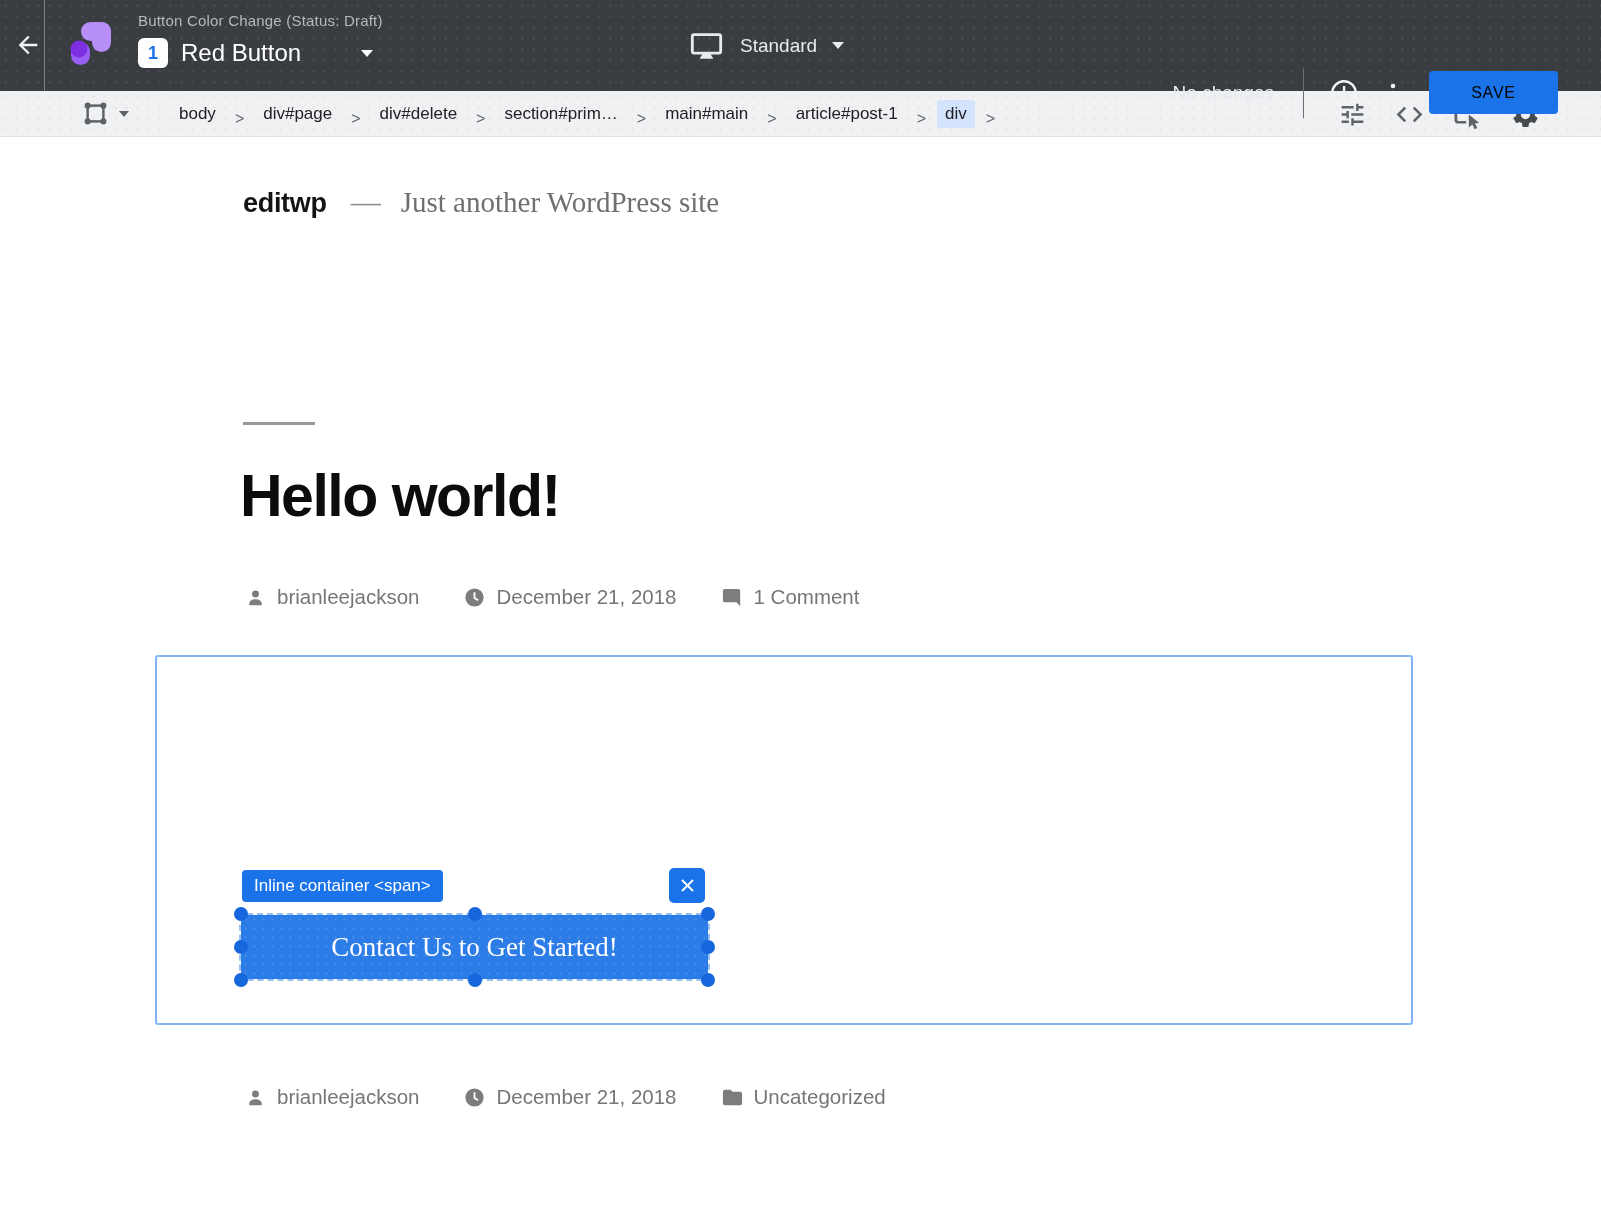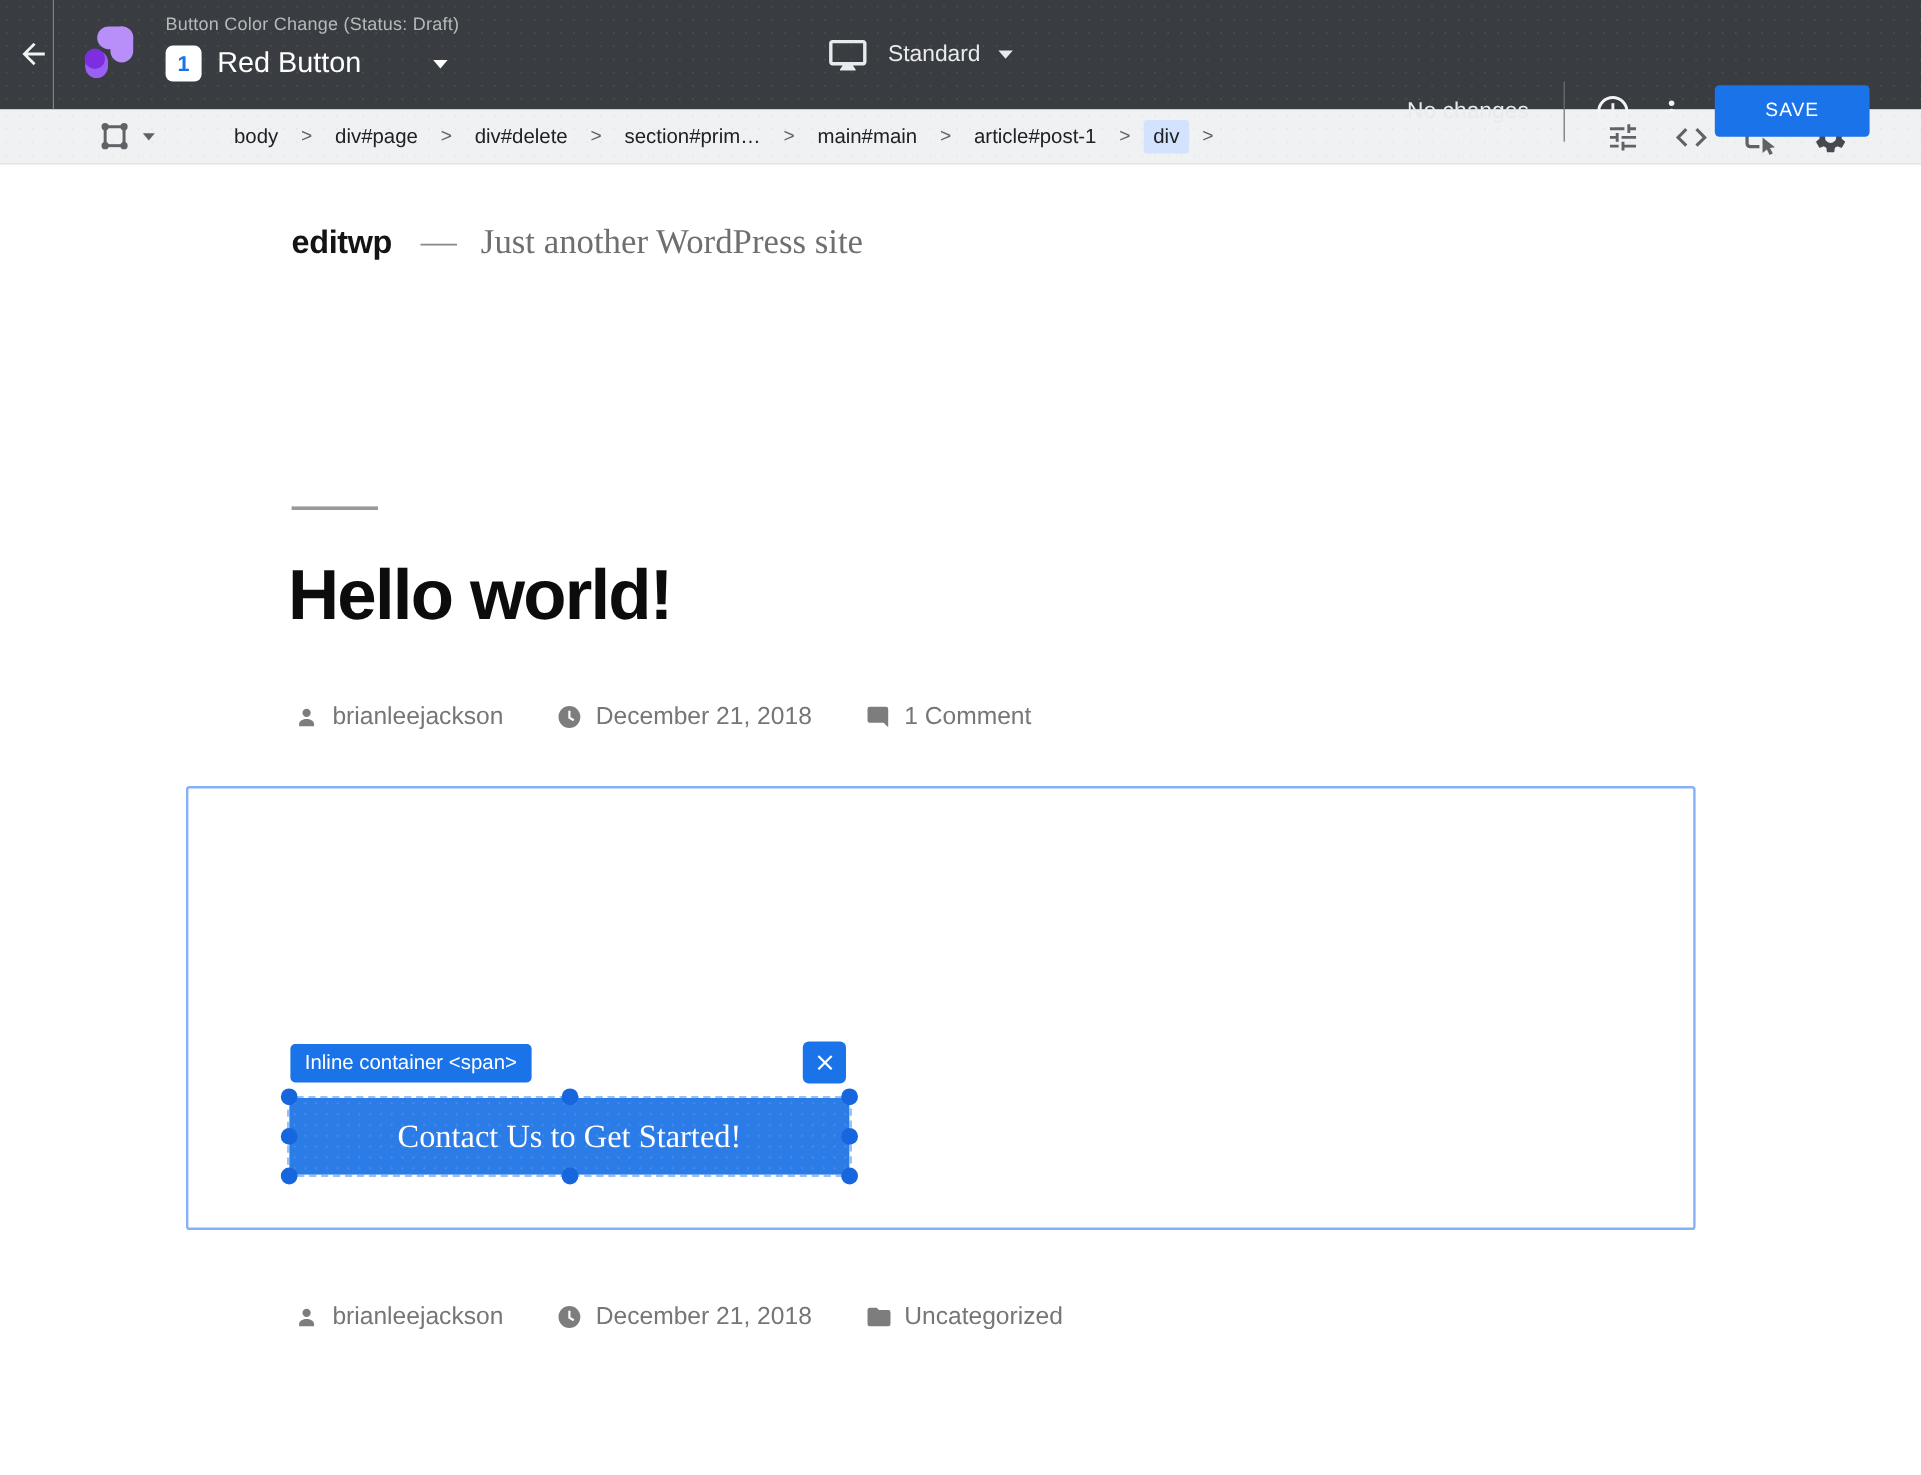--- a/index.html
+++ b/index.html
@@ -57,38 +57,38 @@
     position:absolute; right:43px; top:0; height:117px;
     display:flex; align-items:center;margin-top:34px;
   }
   .no-changes { font-size:19px; color:#e8eaed; margin-right:29px; }
   .right-vdivider { width:1px; height:50px; background:#6b6f73; margin-right:25px; }
   .alert-btn { width:30px; height:30px; color:#f1f3f4; margin-right:22px; cursor:pointer; }
   .kebab-btn { width:24px; height:30px; color:#f1f3f4; margin-right:24px; cursor:pointer;
     display:flex; align-items:center; justify-content:center; }
   .save-btn {
     width:129px; height:43px; background:#1a73e8; border:none; border-radius:4px;
-    color:#ffffff; font-family:"Liberation Sans",sans-serif;
+    color:#000000; font-family:"Liberation Sans",sans-serif;
     font-size:16px; font-weight:500; letter-spacing:.8px; cursor:pointer;
   }
 
   
   .element-bar {
     position:absolute; top:91px; left:0; width:1601px; height:46px;
     background:#f0f1f3;
     background-image:radial-gradient(rgba(0,0,0,0.035) 1px, transparent 1.1px);
     background-size:11px 11px;
     border-bottom:1px solid #dfe1e4;
     display:flex; align-items:center;
     z-index:20;
   }
   .frame-tool { margin-left:82px; display:flex; align-items:center; gap:10px;
     color:#5f6368; cursor:pointer; }
   .frame-tool .caret-down { border-top-color:#5f6368; border-left-width:5px; border-right-width:5px; border-top-width:6px; }
-  .crumbs { display:flex; align-items:center; margin-left:58px; gap:0; }
+  .crumbs { display:flex; align-items:flex-end; margin-left:42px; gap:0; }
   .crumb {
     font-size:17px; font-weight:500; color:#202124; padding:4px 8px; border-radius:3px;
     cursor:pointer; white-space:nowrap;
   }
   .crumb.selected { background:#d3e3fd; }
   .crumb-sep { font-size:16px; color:#5f6368; margin:0 11px; font-weight:500; }
   .bar-actions {
     position:absolute; right:60px; top:0; height:46px;
     display:flex; align-items:center; gap:27px;
   }

